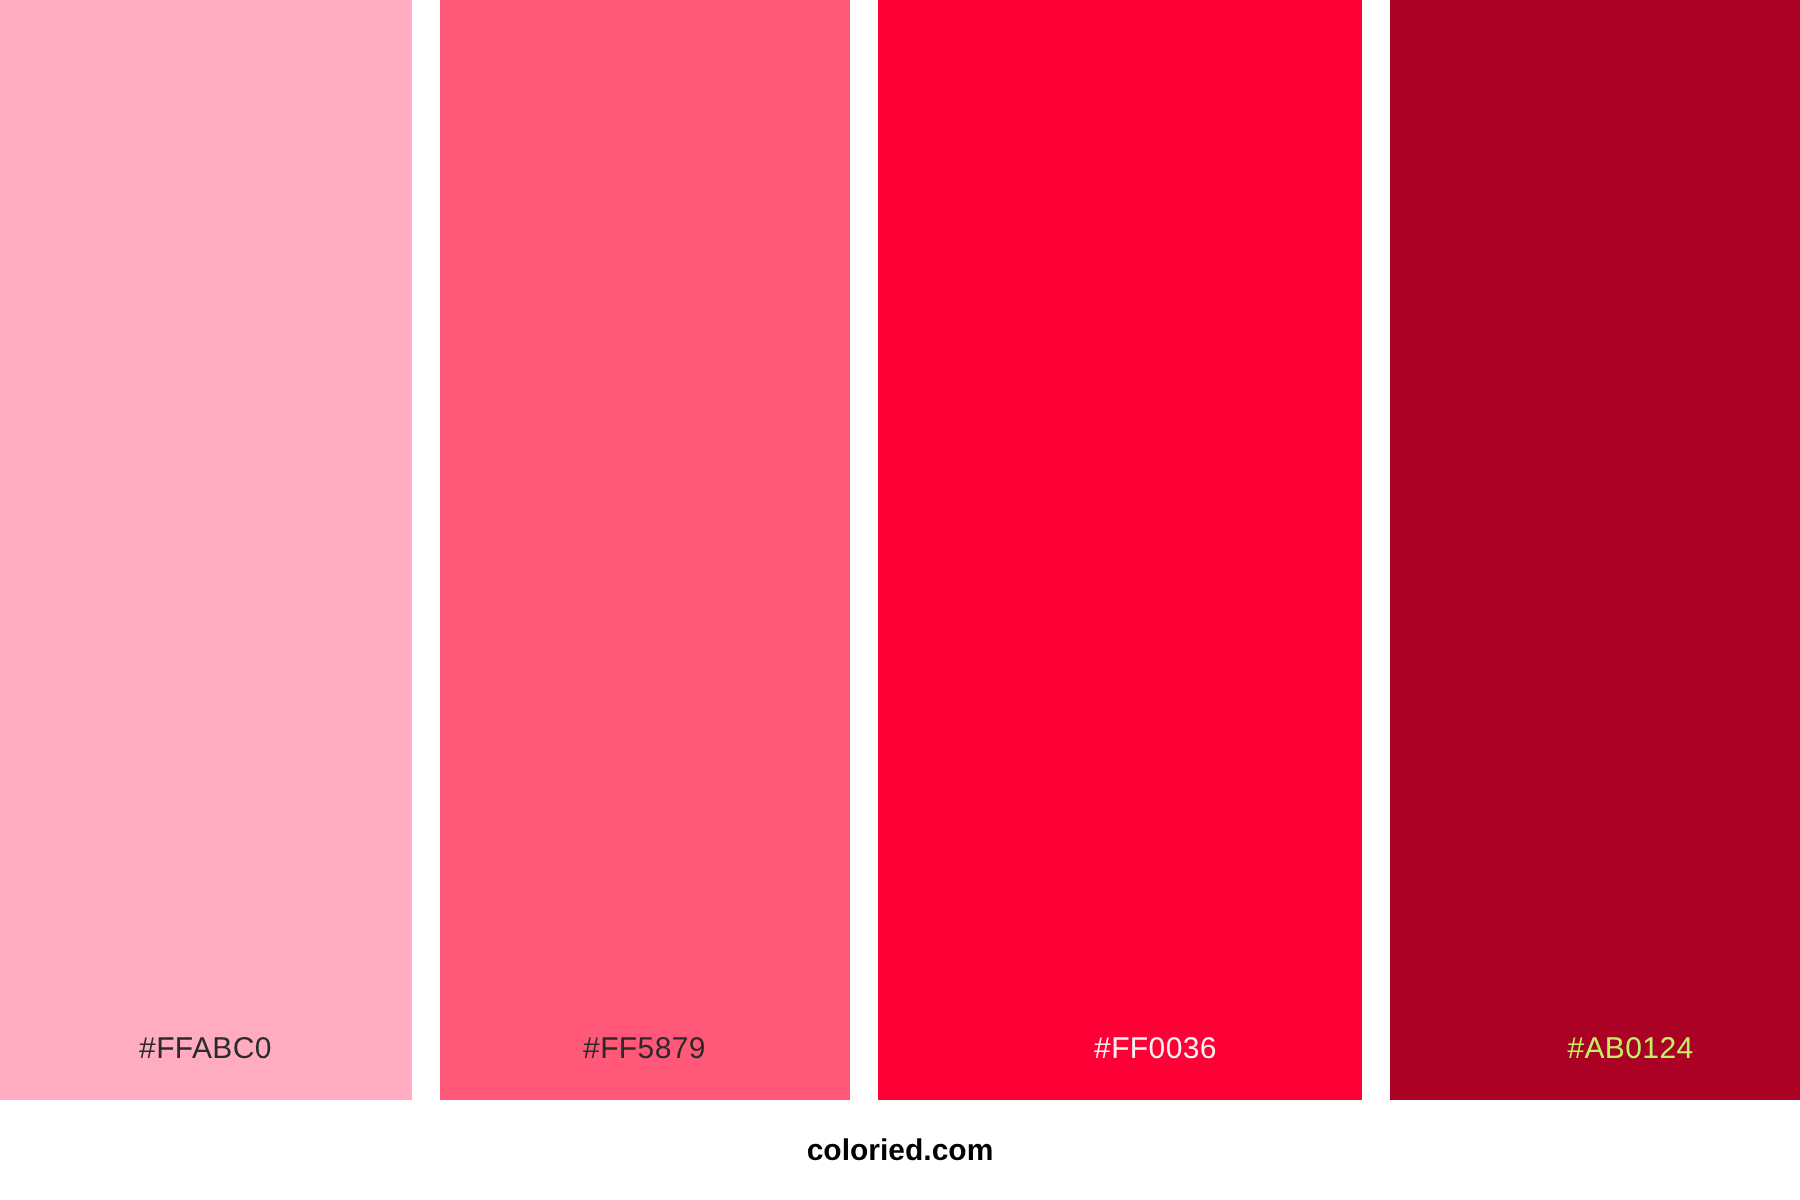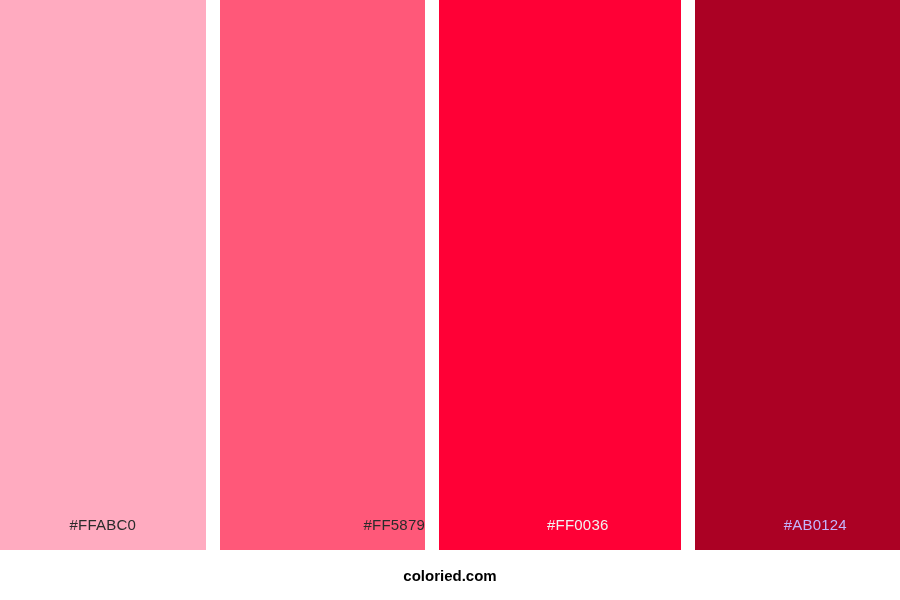--- a/index.html
+++ b/index.html
@@ -69,29 +69,29 @@
 
 <div id="page">
 
   <div id="palette">
 
     <div class="swatch" style="background-color: rgb(255, 171, 192);">
       <span class="swatch-label" style="color: rgb(43, 43, 43);">#FFABC0</span>
     </div>
 
     <div class="swatch" style="background-color: rgb(255, 88, 121);">
-      <span class="swatch-label" style="color: rgb(43, 43, 43); text-align: right;">#FF5879</span>
+      <span class="swatch-label" style="color: rgb(43, 43, 43);">#FF5879</span>
     </div>
 
     <div class="swatch" style="background-color: rgb(255, 0, 54); padding-left: 36px;">
       <span class="swatch-label" style="color: rgb(242, 242, 242);">#FF0036</span>
     </div>
 
     <div class="swatch" style="background-color: rgb(171, 1, 36);">
-      <span class="swatch-label" style="color: #c4b5fd; padding-left: 36px;">#AB0124</span>
+      <span class="swatch-label" style="color: #bef264; padding-left: 36px;">#AB0124</span>
     </div>
 
 
   </div>
 
   <div id="footer">
     <span id="footer-text">coloried.com</span>
   </div>
 
 </div>

